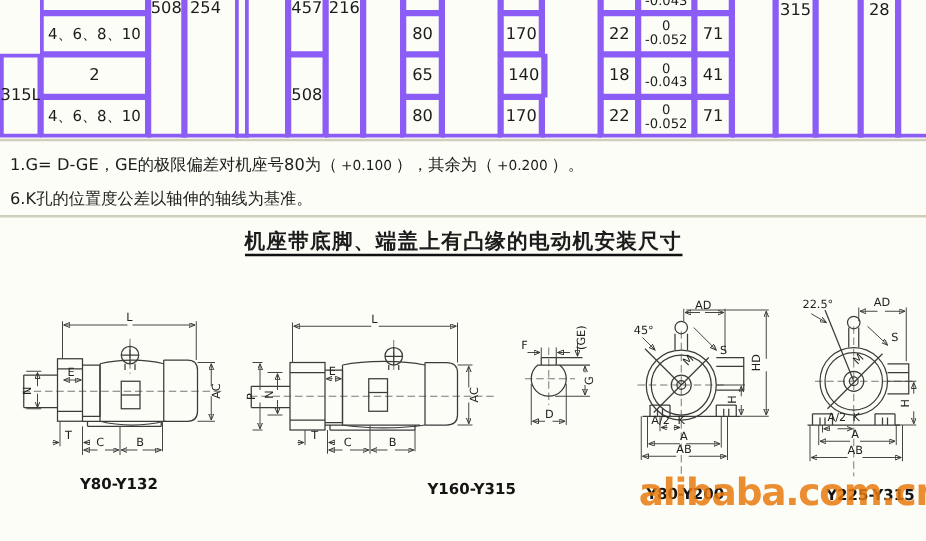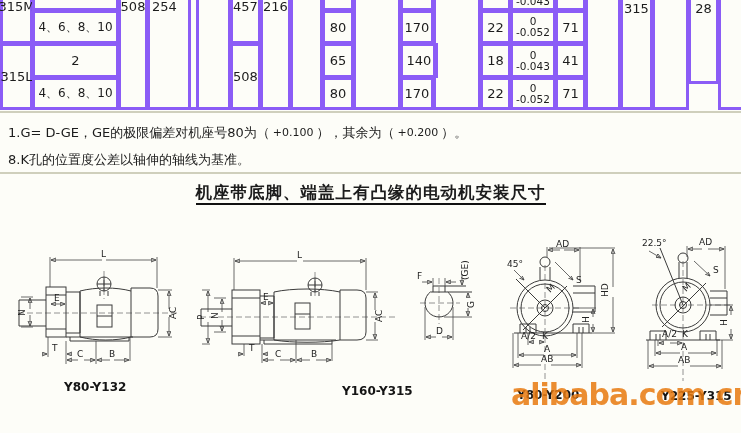--- a/index.html
+++ b/index.html
@@ -31,23 +31,20 @@
   svg text{stroke:none;fill:#222;font-size:9px;font-family:"DejaVu Sans","Liberation Sans",sans-serif;}
   .cap{position:absolute;font-size:12px;font-weight:bold;color:#141414;}
   .wm{position:absolute;left:511px;top:377px;font-size:30px;font-weight:bold;
       letter-spacing:-1px;color:rgba(232,121,14,0.85);z-index:9;}
 </style>
 </head>
 <body>
 
 <div id="page">
 
-  <div class="tc vtop cut" style="left:0;top:0;width:33px;height:44px">
-      <span>315M</span>
-    </div>
   <div class="tc" style="left:0;top:43px;width:33px;height:67px">
       <span>315L</span>
     </div>
 
   <div class="tc cut" style="left:32px;top:0;width:87px;height:11px"></div>
   <div class="tc sm" style="left:32px;top:10px;width:87px;height:34px">
       <span>4、6、8、10</span>
     </div>
   <div class="tc" style="left:32px;top:43px;width:87px;height:35px">
       <span>2</span>
@@ -135,21 +132,21 @@
     </div>
   <div class="tc" style="left:555px;top:77px;width:31px;height:33px">
       <span>71</span>
     </div>
 
   <div class="tc cut" style="left:585px;top:0;width:36px;height:110px"></div>
   <div class="tc vtop pt2 cut" style="left:620px;top:0;width:33px;height:110px">
       <span>315</span>
     </div>
   <div class="tc cut" style="left:652px;top:0;width:37px;height:110px"></div>
-  <div class="tc vtop pt2 cut" style="left:688px;top:0;width:31px;height:84px">
+  <div class="tc vtop pt2 cut" style="left:688px;top:0;width:31px;height:110px">
       <span>28</span>
     </div>
   <div class="tc cut" style="left:718px;top:0;width:26px;height:110px"></div>
 
   <div class="sep" style="top:111px"></div>
   <div class="sep" style="top:172px"></div>
 
   <div class="note" style="top:119px;height:26px">
     <span>1.G= D-GE，GE的极限偏差对机座号80为（</span>
       <span class="frac">
@@ -157,21 +154,21 @@
         <span>0</span>
       </span>
       <span>），其余为（</span>
       <span class="frac">
         <span>+0.20</span>
         <span>0</span>
       </span>
       <span>）。</span>
   </div>
   <div class="note" style="top:152px">
-      <span>8.K孔的位置度公差以轴伸的轴线为基准。</span>
+      <span>6.K孔的位置度公差以轴伸的轴线为基准。</span>
     </div>
 
   <div class="heading"><span>机座带底脚、端盖上有凸缘的电动机安装尺寸</span></div>
 
   <svg style="left:18px;top:233px" width="170" height="150" viewBox="0 0 170 150">
     <defs>
         <marker id="ar1" markerWidth="7" markerHeight="6" refX="6" refY="2.5" orient="auto">
           <path d="M0,0 L6,2.5 L0,5 Z" fill="#444" stroke="none"></path>
         </marker>
       </defs>

